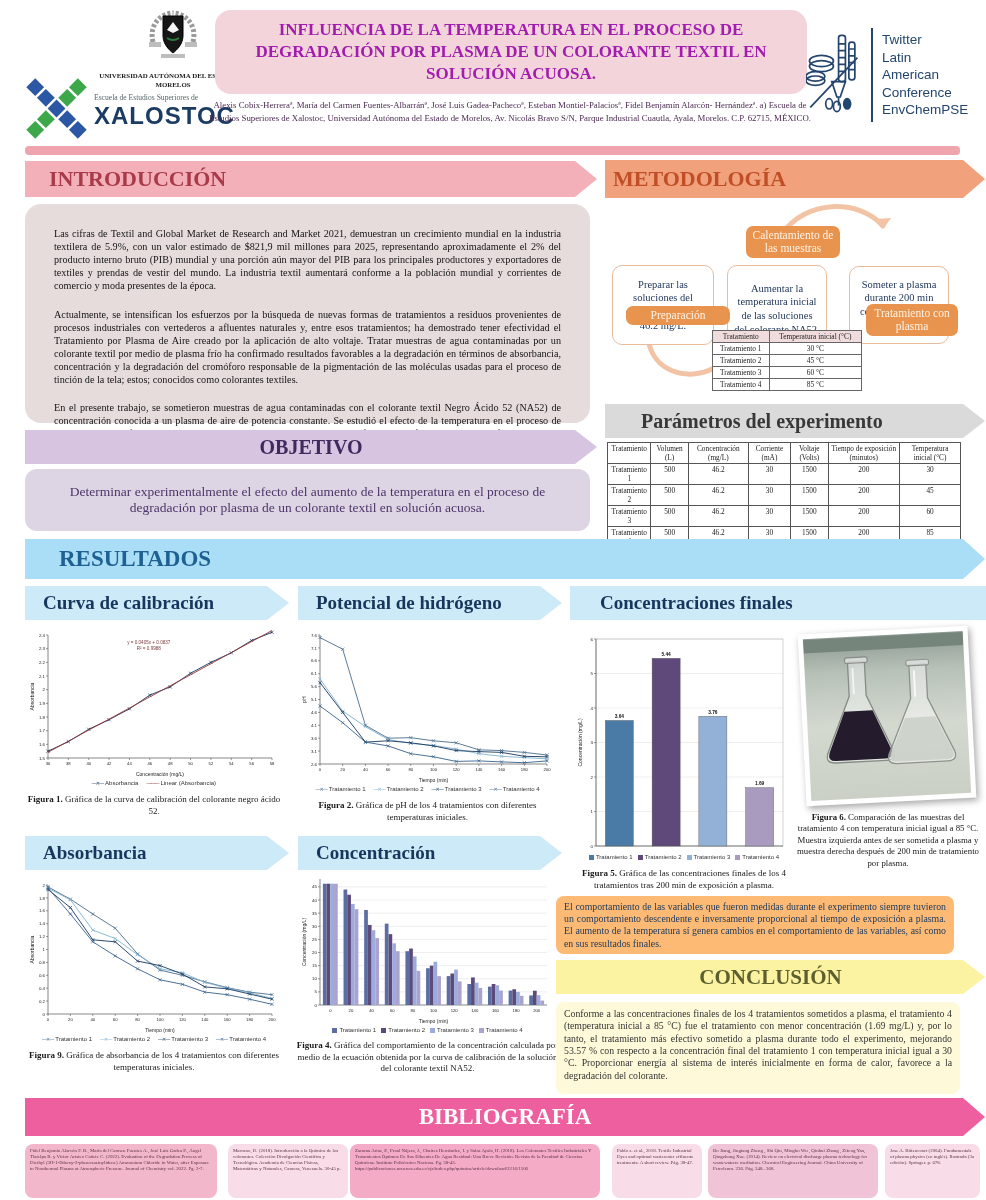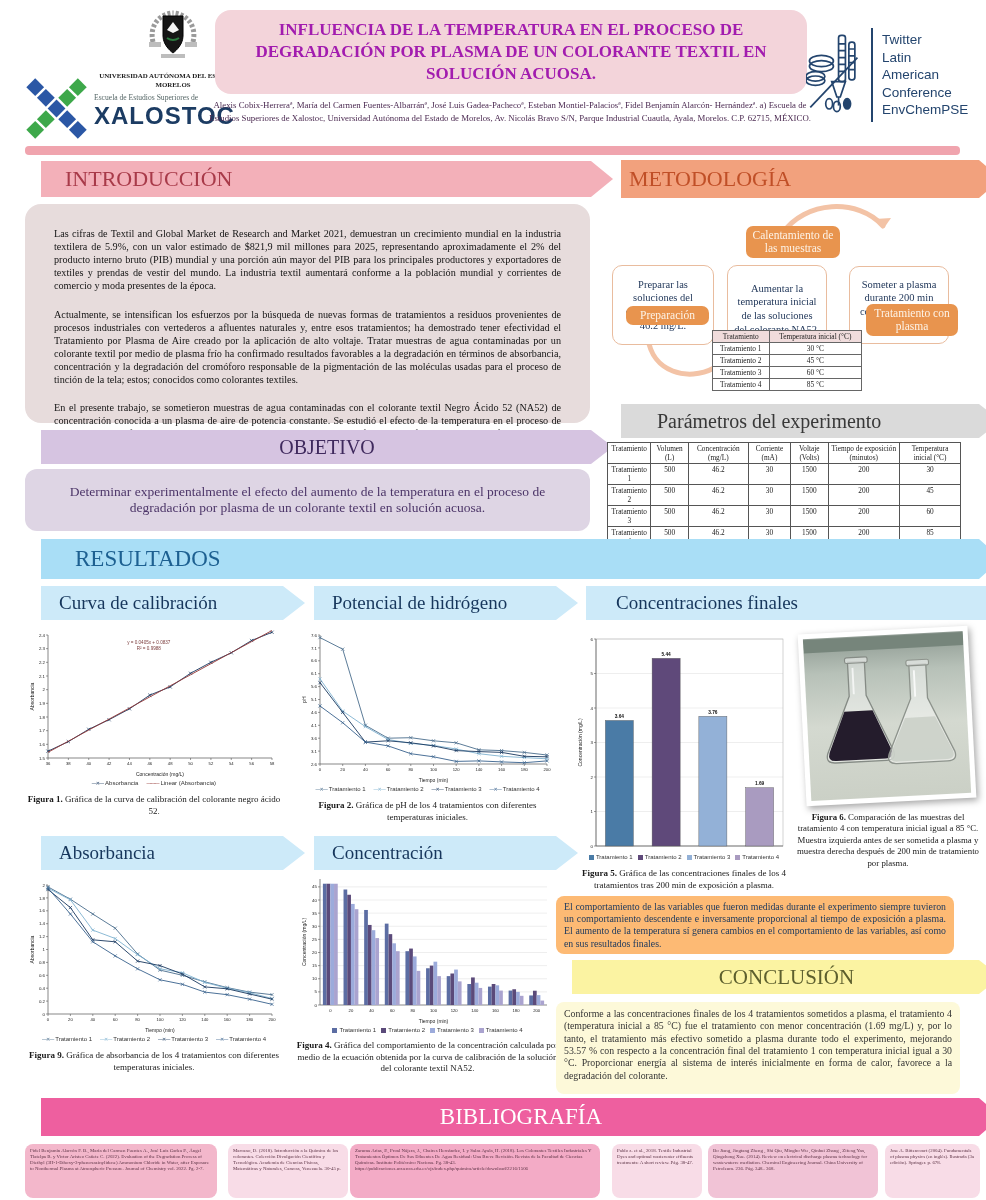--- a/index.html
+++ b/index.html
@@ -13,21 +13,21 @@
   #xalostoc .xtxt .name{font-size:24px;font-weight:bold;color:#1c3c63;letter-spacing:1px;font-family:"Liberation Sans",sans-serif;}
   #title-box{position:absolute;left:215px;top:10px;width:592px;height:84px;background:#f3d4da;border-radius:16px;
              display:flex;align-items:center;justify-content:center;padding:4px 22px;box-sizing:border-box;}
   #title-box .t{font-size:17px;font-weight:bold;color:#a21caf;text-align:center;line-height:1.3;}
   #authors{position:absolute;left:208px;top:99px;width:604px;font-size:8.8px;color:#4b2a51;text-align:center;line-height:1.5;}
   #conf{position:absolute;left:806px;top:14px;width:178px;height:122px;display:flex;align-items:center;}
   #conf .bar{width:2px;height:94px;background:#24456e;margin:0 9px 0 5px;}
   #conf .ctxt{font-size:13.5px;color:#24456e;line-height:1.3;font-family:"Liberation Sans",sans-serif;}
   #head-divider{position:absolute;left:25px;top:146px;width:935px;height:9px;background:#f0a4ae;border-radius:4px;}
   
-  .banner{position:absolute;font-weight:normal;clip-path:polygon(0 0,calc(100% - 22px) 0,100% 50%,calc(100% - 22px) 100%,0 100%);margin-left:16px;}
+  .banner{position:absolute;font-weight:bold;clip-path:polygon(0 0,calc(100% - 22px) 0,100% 50%,calc(100% - 22px) 100%,0 100%);}
   #intro-banner{left:25px;top:161px;width:572px;height:36px;line-height:36px;background:#f3b0b9;color:#a83a49;font-size:22px;padding-left:24px;box-sizing:border-box;}
   #met-banner{left:605px;top:160px;width:380px;height:38px;line-height:38px;background:#f2a17d;color:#c04f27;font-size:22px;padding-left:8px;box-sizing:border-box;}
   #objetivo-banner{left:25px;top:430px;width:572px;height:34px;line-height:34px;background:#d6c4e1;color:#3f295d;font-size:20px;text-align:center;}
   #param-banner{left:605px;top:404px;width:380px;height:34px;line-height:34px;background:#dadada;color:#383838;font-size:20px;padding-left:36px;box-sizing:border-box;}
   #resultados-banner{left:25px;top:539px;width:960px;height:40px;line-height:40px;background:#a9def6;color:#1d6091;font-size:23px;padding-left:34px;box-sizing:border-box;}
   .sub-banner{background:#cdeaf9;color:#16365c;font-size:19px;height:34px;line-height:34px;padding-left:18px;box-sizing:border-box;}
   #sb1{left:25px;top:586px;width:264px;}
   #sb2{left:298px;top:586px;width:264px;}
   #sb5{left:570px;top:586px;width:473px;padding-left:30px;}
   #sb3{left:25px;top:836px;width:264px;}
@@ -45,21 +45,21 @@
   #conclusion-box{position:absolute;left:556px;top:1002px;width:404px;height:92px;background:#fdf9d9;border-radius:8px;
              font-size:9.8px;line-height:1.26;text-align:justify;color:#333;padding:6px 8px;box-sizing:border-box;}
   
   .flow-box{position:absolute;background:#fff;border:1.5px solid #e9bc9e;border-radius:10px;font-size:10.5px;color:#23395b;
             text-align:center;display:flex;align-items:center;justify-content:flex-end;padding:4px 6px;box-sizing:border-box;line-height:1.3;margin-top:22px;}
   #fb1{left:612px;top:243px;width:102px;height:80px;}
   #fb2{left:727px;top:243px;width:100px;height:88px;}
   #fb3{left:849px;top:244px;width:100px;height:78px;}
   .flow-label{position:absolute;background:#e8944e;color:#fdf3e7;border-radius:7px;font-size:11.5px;text-align:center;
               padding:3px 4px;line-height:1.15;box-sizing:border-box;}
-  #fl1{left:626px;top:306px;width:83px;}
+  #fl1{left:626px;top:306px;width:104px;}
   #fl2{left:746px;top:226px;width:94px;}
   #fl3{left:866px;top:304px;width:92px;}
   #flow-arrows{position:absolute;left:600px;top:190px;width:386px;height:200px;pointer-events:none;}
   
   table{border-collapse:collapse;background:#fff;}
   #met-table{position:absolute;left:712px;top:330px;width:150px;font-size:7.4px;color:#222;}
   #met-table th,#met-table td{border:1px solid #666;padding:1px 3px;text-align:center;font-weight:normal;}
   #met-table th{background:#f0dcdc;}
   #param-table{position:absolute;left:607px;top:442px;width:354px;font-size:7.3px;color:#222;}
   #param-table th,#param-table td{border:1px solid #555;padding:1px 2px;text-align:center;font-weight:normal;vertical-align:top;}

